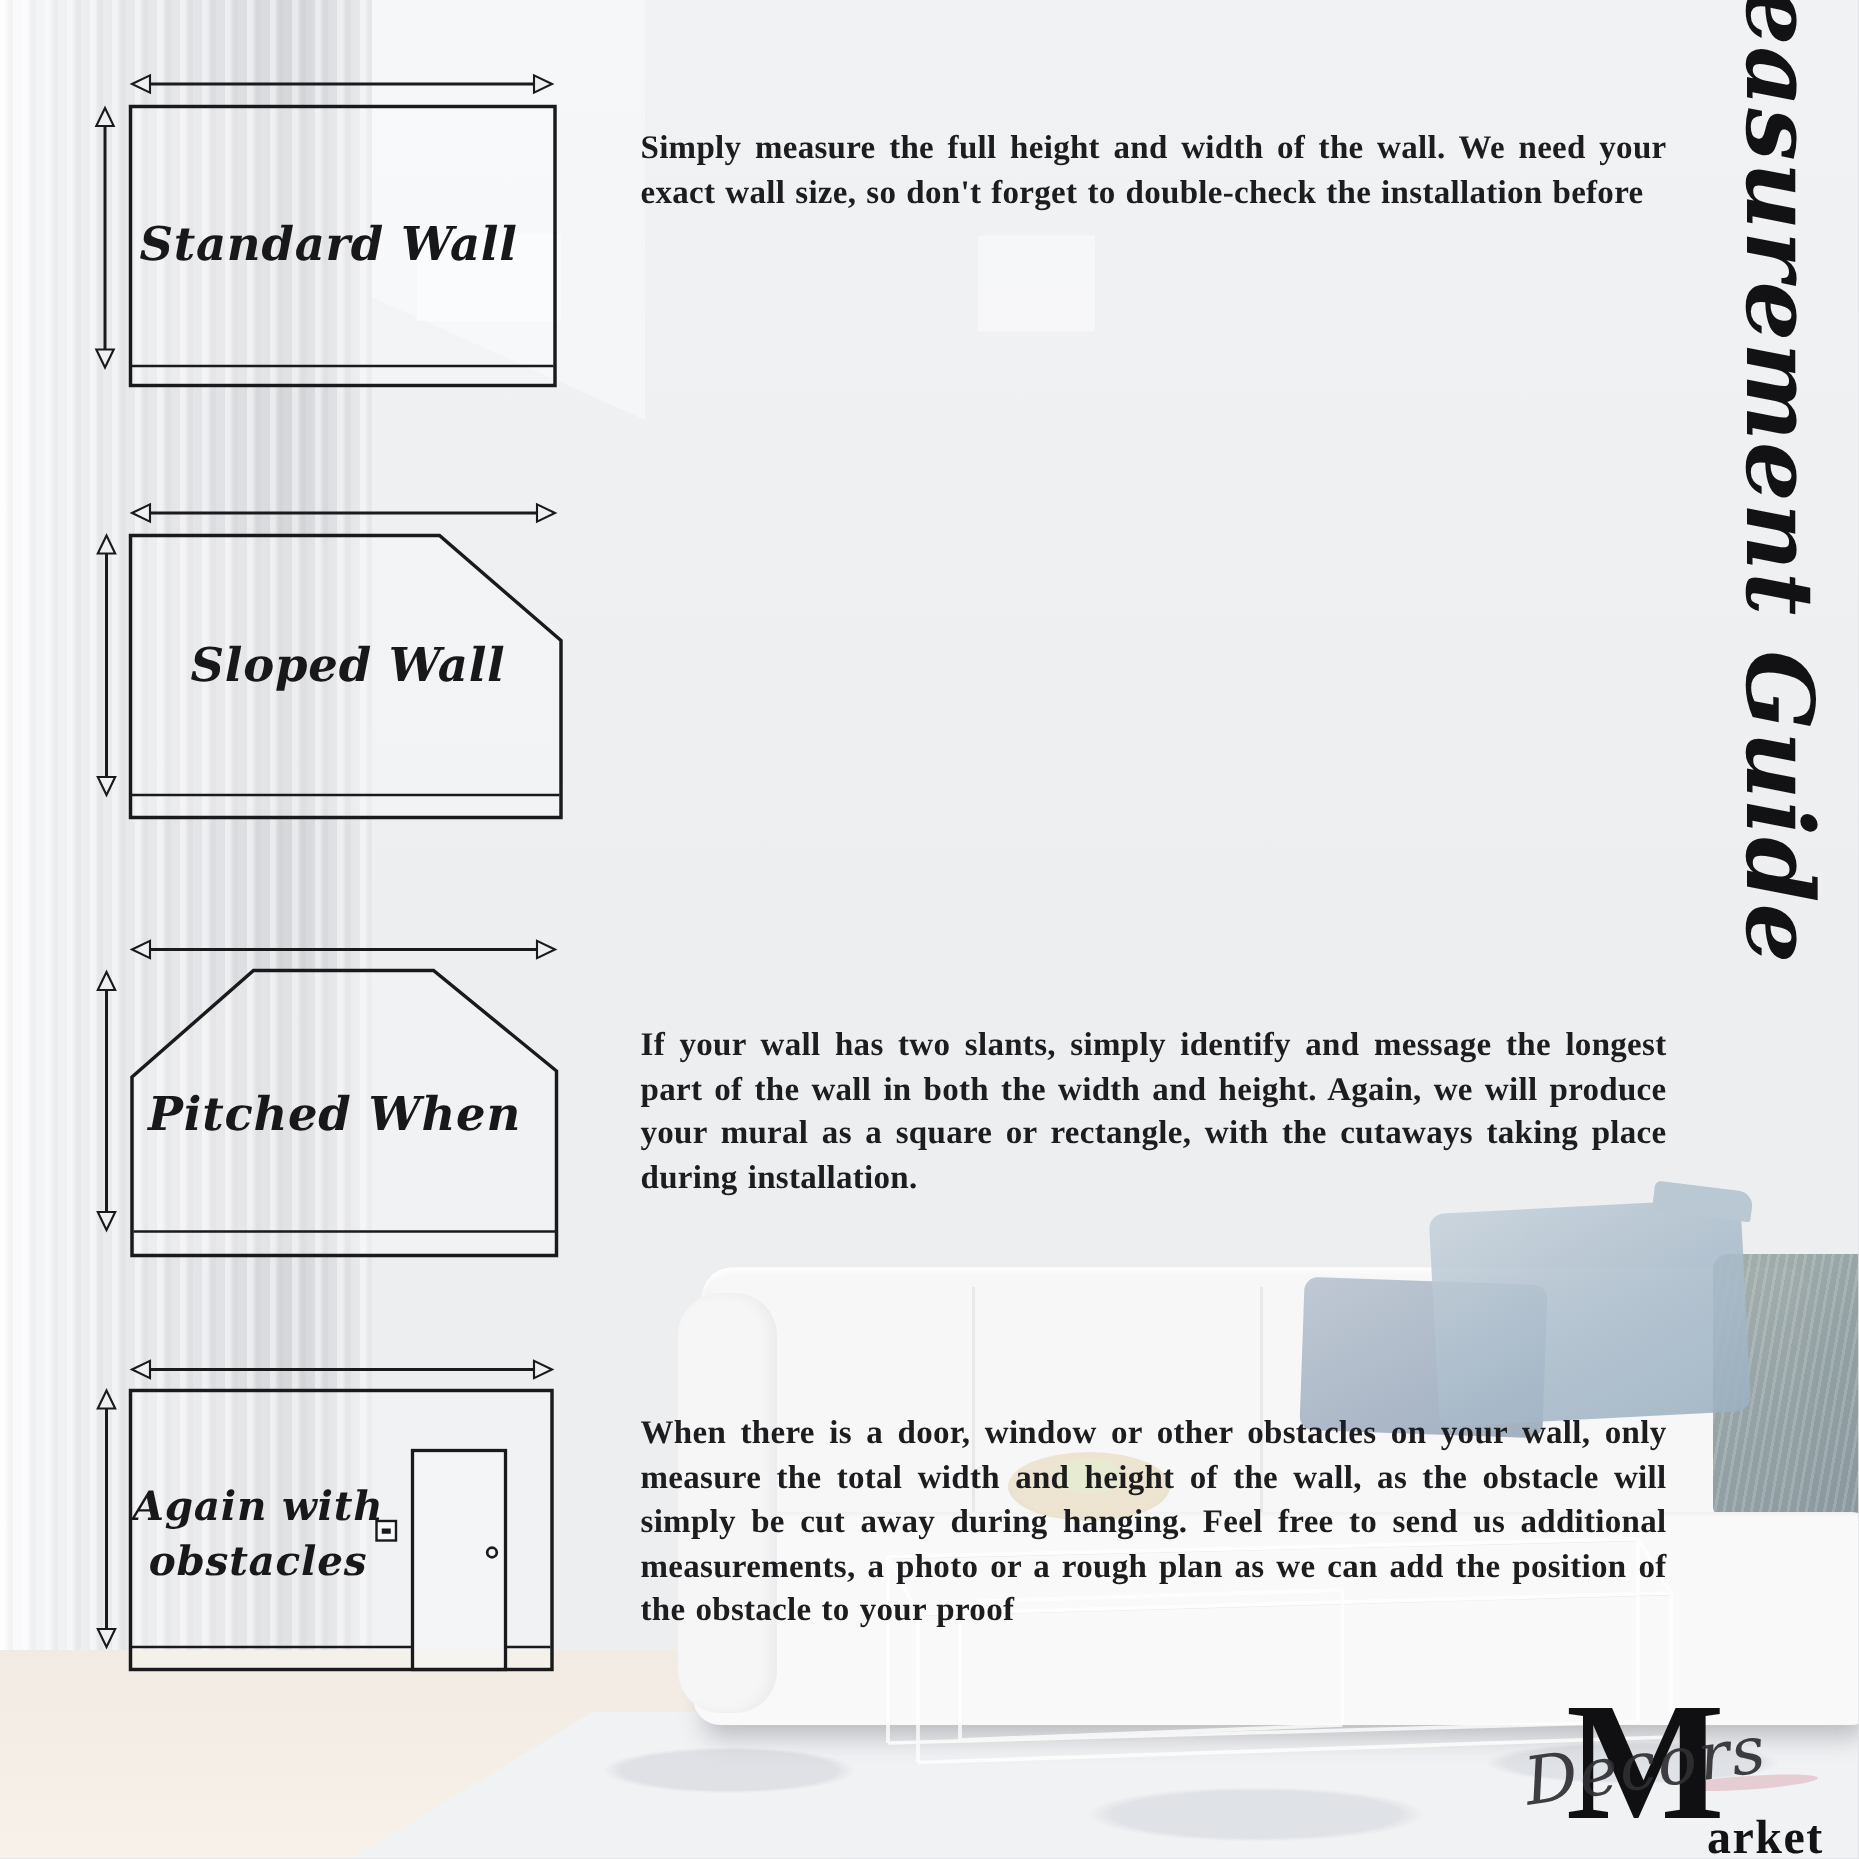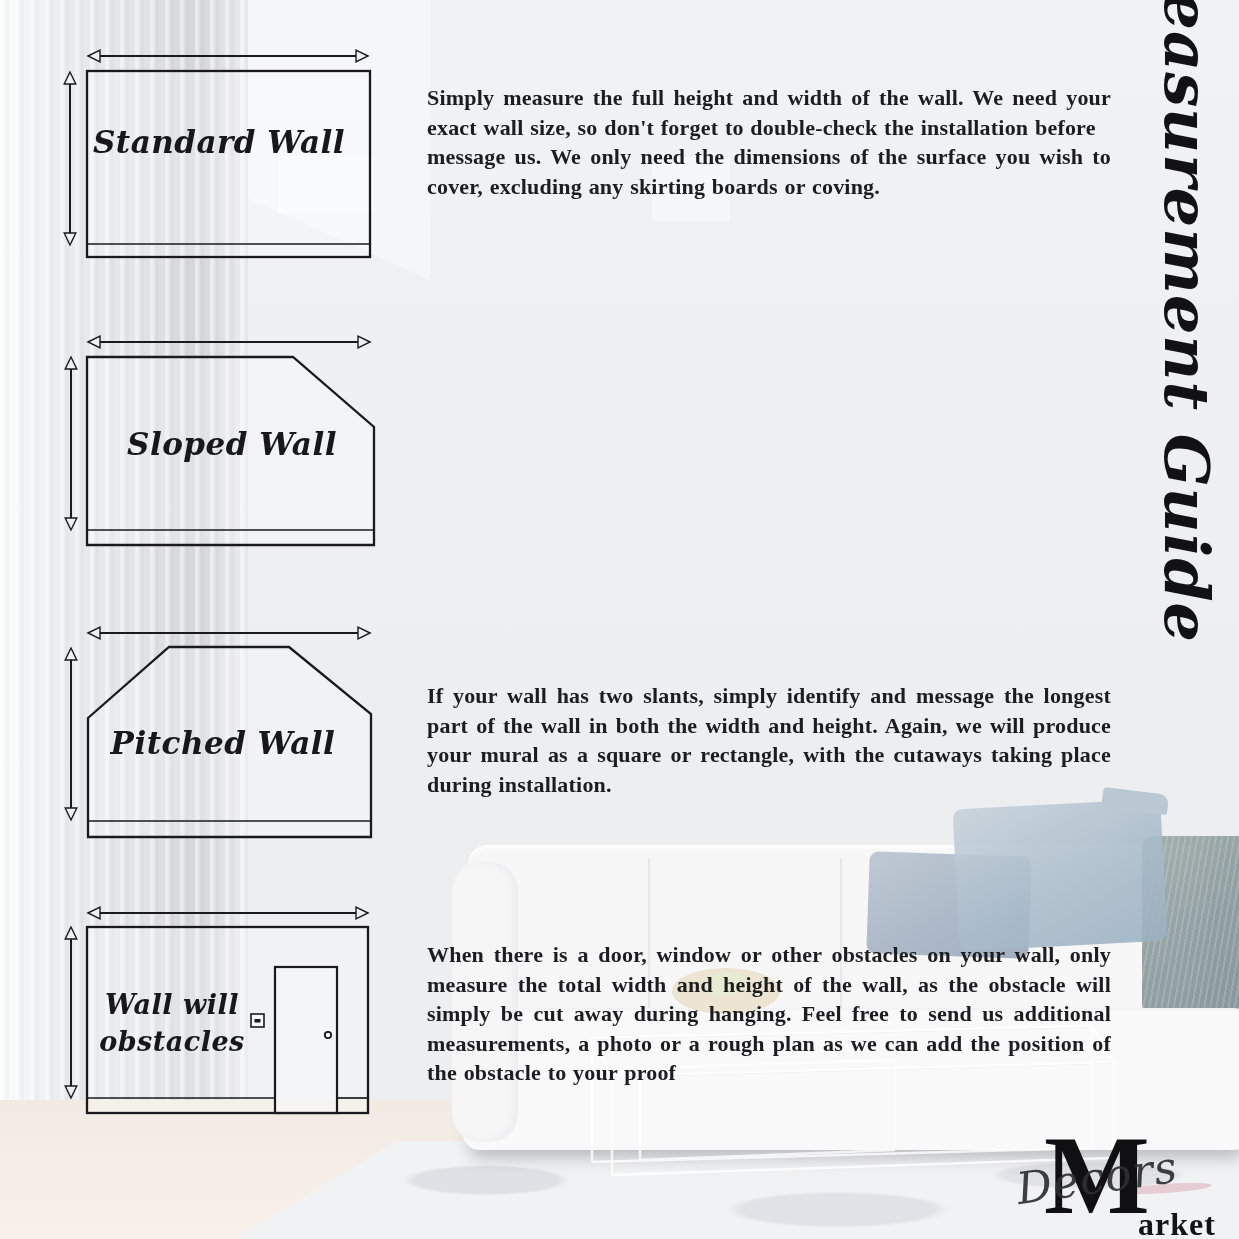--- a/index.html
+++ b/index.html
@@ -59,21 +59,21 @@
   .ah{fill:#eef0f1;stroke:#1a1a1c;stroke-width:1.4;}
   .wall{fill:rgba(255,255,255,.25);stroke:#1a1a1c;stroke-width:2.3;}
   .sk{stroke:#1a1a1c;stroke-width:1.7;fill:none;}
   .door{fill:rgba(248,248,249,.45);stroke:#1a1a1c;stroke-width:2.2;}
   .knob{fill:none;stroke:#1a1a1c;stroke-width:1.8;}
   .switch{fill:rgba(255,255,255,.5);stroke:#1a1a1c;stroke-width:1.6;}
   .switch-slot{fill:#1a1a1c;}
   
   .wall-label{position:absolute;z-index:6;transform:translate(-50%,-50%);white-space:nowrap;text-align:center;
     font-family:"DejaVu Serif", serif;font-style:italic;font-weight:bold;font-size:31px;color:#18181a;letter-spacing:.5px;}
-  .l1{left:219px;top:142px;}
+  .l1{left:219px;top:163px;}
   .l2{left:232px;top:444px;}
   .l3{left:223px;top:743px;}
   .l4{left:172px;top:1023px;white-space:normal;width:170px;font-size:27px;line-height:37px;}
   .desc{position:absolute;left:427px;width:684px;z-index:6;text-align:justify;
     font-family:"Liberation Serif", serif;font-weight:bold;font-size:22px;line-height:29.5px;color:#1d1d1f;
     letter-spacing:.2px;word-spacing:1px;}
   .desc p{margin:0;}
   .d1{top:83px;} .d2{top:391px;} .d3{top:681px;} .d4{top:940px;}
   .vertical-title{position:absolute;left:1186px;top:282px;z-index:6;white-space:nowrap;
     transform:translate(-50%,-50%) rotate(90deg);
@@ -162,26 +162,25 @@
       <line class="sk" x1="337" y1="1098" x2="367" y2="1098"></line>
       <rect class="door" x="275" y="967" width="62" height="146"></rect>
       <circle class="knob" cx="328" cy="1035" r="3.2"></circle>
       <rect class="switch" x="251" y="1014" width="13" height="13"></rect>
       <rect class="switch-slot" x="254.5" y="1019" width="6" height="3.5"></rect>
     </g>
   </svg>
 
   <div class="wall-label l1">Standard Wall</div>
   <div class="wall-label l2">Sloped Wall</div>
-  <div class="wall-label l3">Pitched Wall</div>
-  <div class="wall-label l4">Wall will obstacles</div>
+  <div class="wall-label l3">Pitched When</div>
+  <div class="wall-label l4">Again with obstacles</div>
 
   <div class="desc d1">
     <p>Simply measure the full height and width of the wall. We need your exact wall size, so don't forget to double-check the installation before</p>
-    <p>message us. We only need the dimensions of the surface you wish to cover, excluding any skirting boards or coving.</p>
   </div>
   <div class="desc d3">
     <p>If your wall has two slants, simply identify and message the longest part of the wall in both the width and height. Again, we will produce your mural as a square or rectangle, with the cutaways taking place during installation.</p>
   </div>
   <div class="desc d4">
     <p>When there is a door, window or other obstacles on your wall, only measure the total width and height of the wall, as the obstacle will simply be cut away during hanging. Feel free to send us additional measurements, a photo or a rough plan as we can add the position of the obstacle to your proof</p>
   </div>
 
   <div class="vertical-title">Measurement Guide</div>
 

